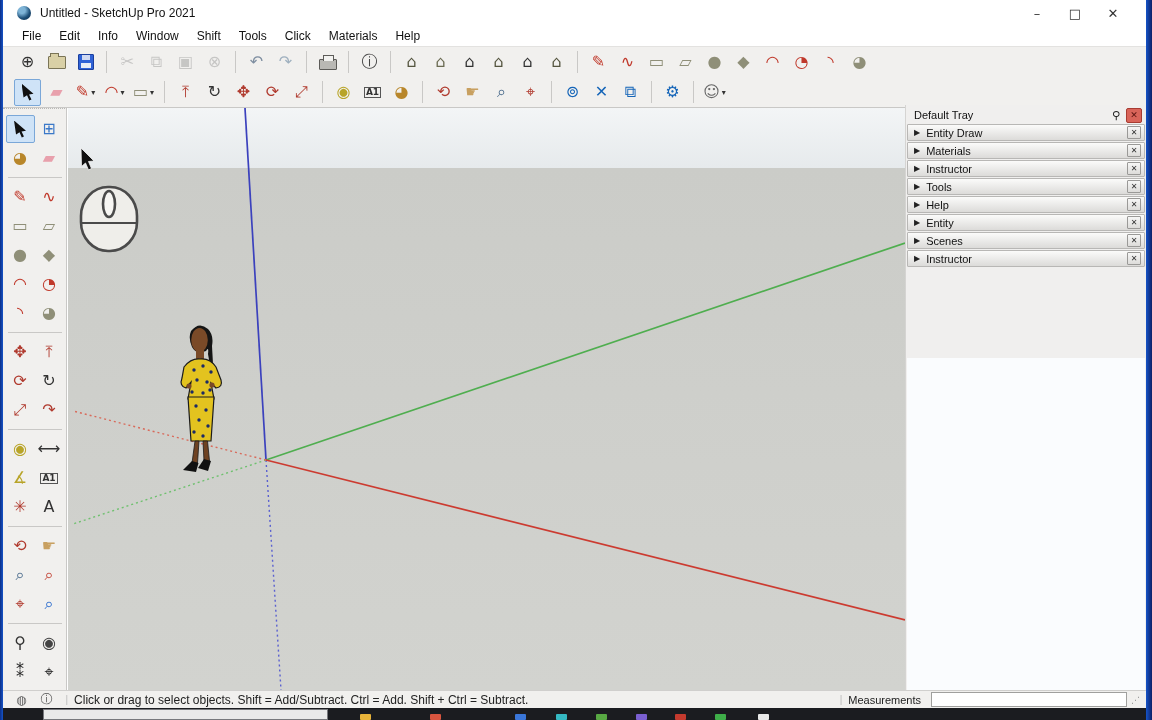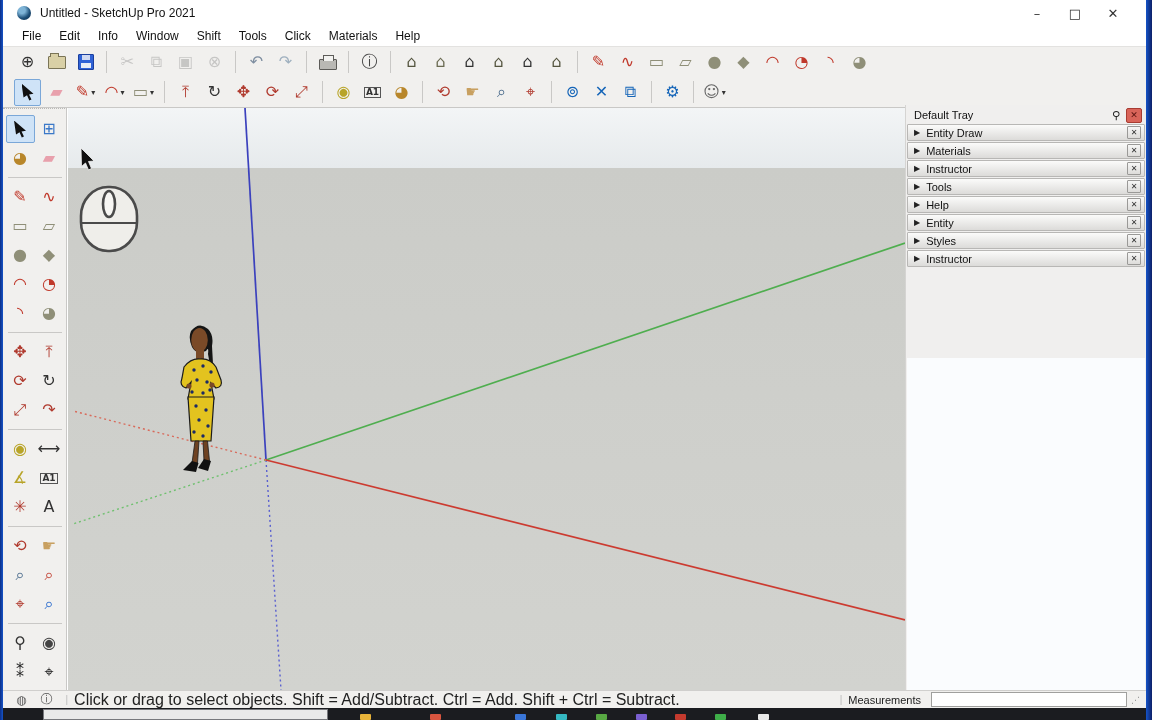--- a/index.html
+++ b/index.html
@@ -87,21 +87,21 @@
           border:1px solid #9a9997;border-radius:1px;font-size:8px;color:#333;display:flex;
           align-items:center;justify-content:center;font-family:"DejaVu Sans",sans-serif;}
   .tray-body{position:absolute;left:1px;right:1px;top:253px;bottom:0;background:#fafcfe;}
 
   
   .statusbar{position:absolute;left:3px;top:690px;width:1143px;height:18px;background:#f1f0ee;
              border-top:1px solid #d0cfcd;display:flex;align-items:center;box-sizing:border-box;
              padding:0 6px;}
   .status-icon{font-family:"DejaVu Sans",sans-serif;font-size:12px;color:#555;margin:0 7px;}
   .status-div{color:#bbb;font-size:10px;margin:0 6px;}
-  .status-hint{font-size:16px;color:#222;}
+  .status-hint{font-size:12px;color:#222;}
   .meas-label{font-size:11px;color:#222;margin-right:10px;}
   .meas-input{width:190px;height:13px;border:1px solid #a0a09e;background:#fff;font-size:10px;
               padding:0 2px;}
   .grip{font-family:"DejaVu Sans",sans-serif;font-size:9px;color:#999;margin-left:4px;}
 
   
   .taskbar{position:absolute;left:3px;top:708px;width:1143px;height:12px;background:#1b1c20;}
   .tb-search{position:absolute;left:40px;top:1px;width:285px;height:11px;background:#e9e9e9;
              border:1px solid #77787c;box-sizing:border-box;}
   .tb-icon{position:absolute;top:6px;width:11px;height:6px;border-radius:1px;}
@@ -511,21 +511,21 @@
           <span class="tray-label">Help</span>
           <span class="tray-x">✕</span>
         </div>
         <div class="tray-section">
           <span class="tray-arrow">▶</span>
           <span class="tray-label">Entity</span>
           <span class="tray-x">✕</span>
         </div>
         <div class="tray-section">
           <span class="tray-arrow">▶</span>
-          <span class="tray-label">Styles</span>
+          <span class="tray-label">Scenes</span>
           <span class="tray-x">✕</span>
         </div>
         <div class="tray-section">
           <span class="tray-arrow">▶</span>
           <span class="tray-label">Instructor</span>
           <span class="tray-x">✕</span>
         </div>
       </div>
     <div class="tray-body"></div>
   </div>

